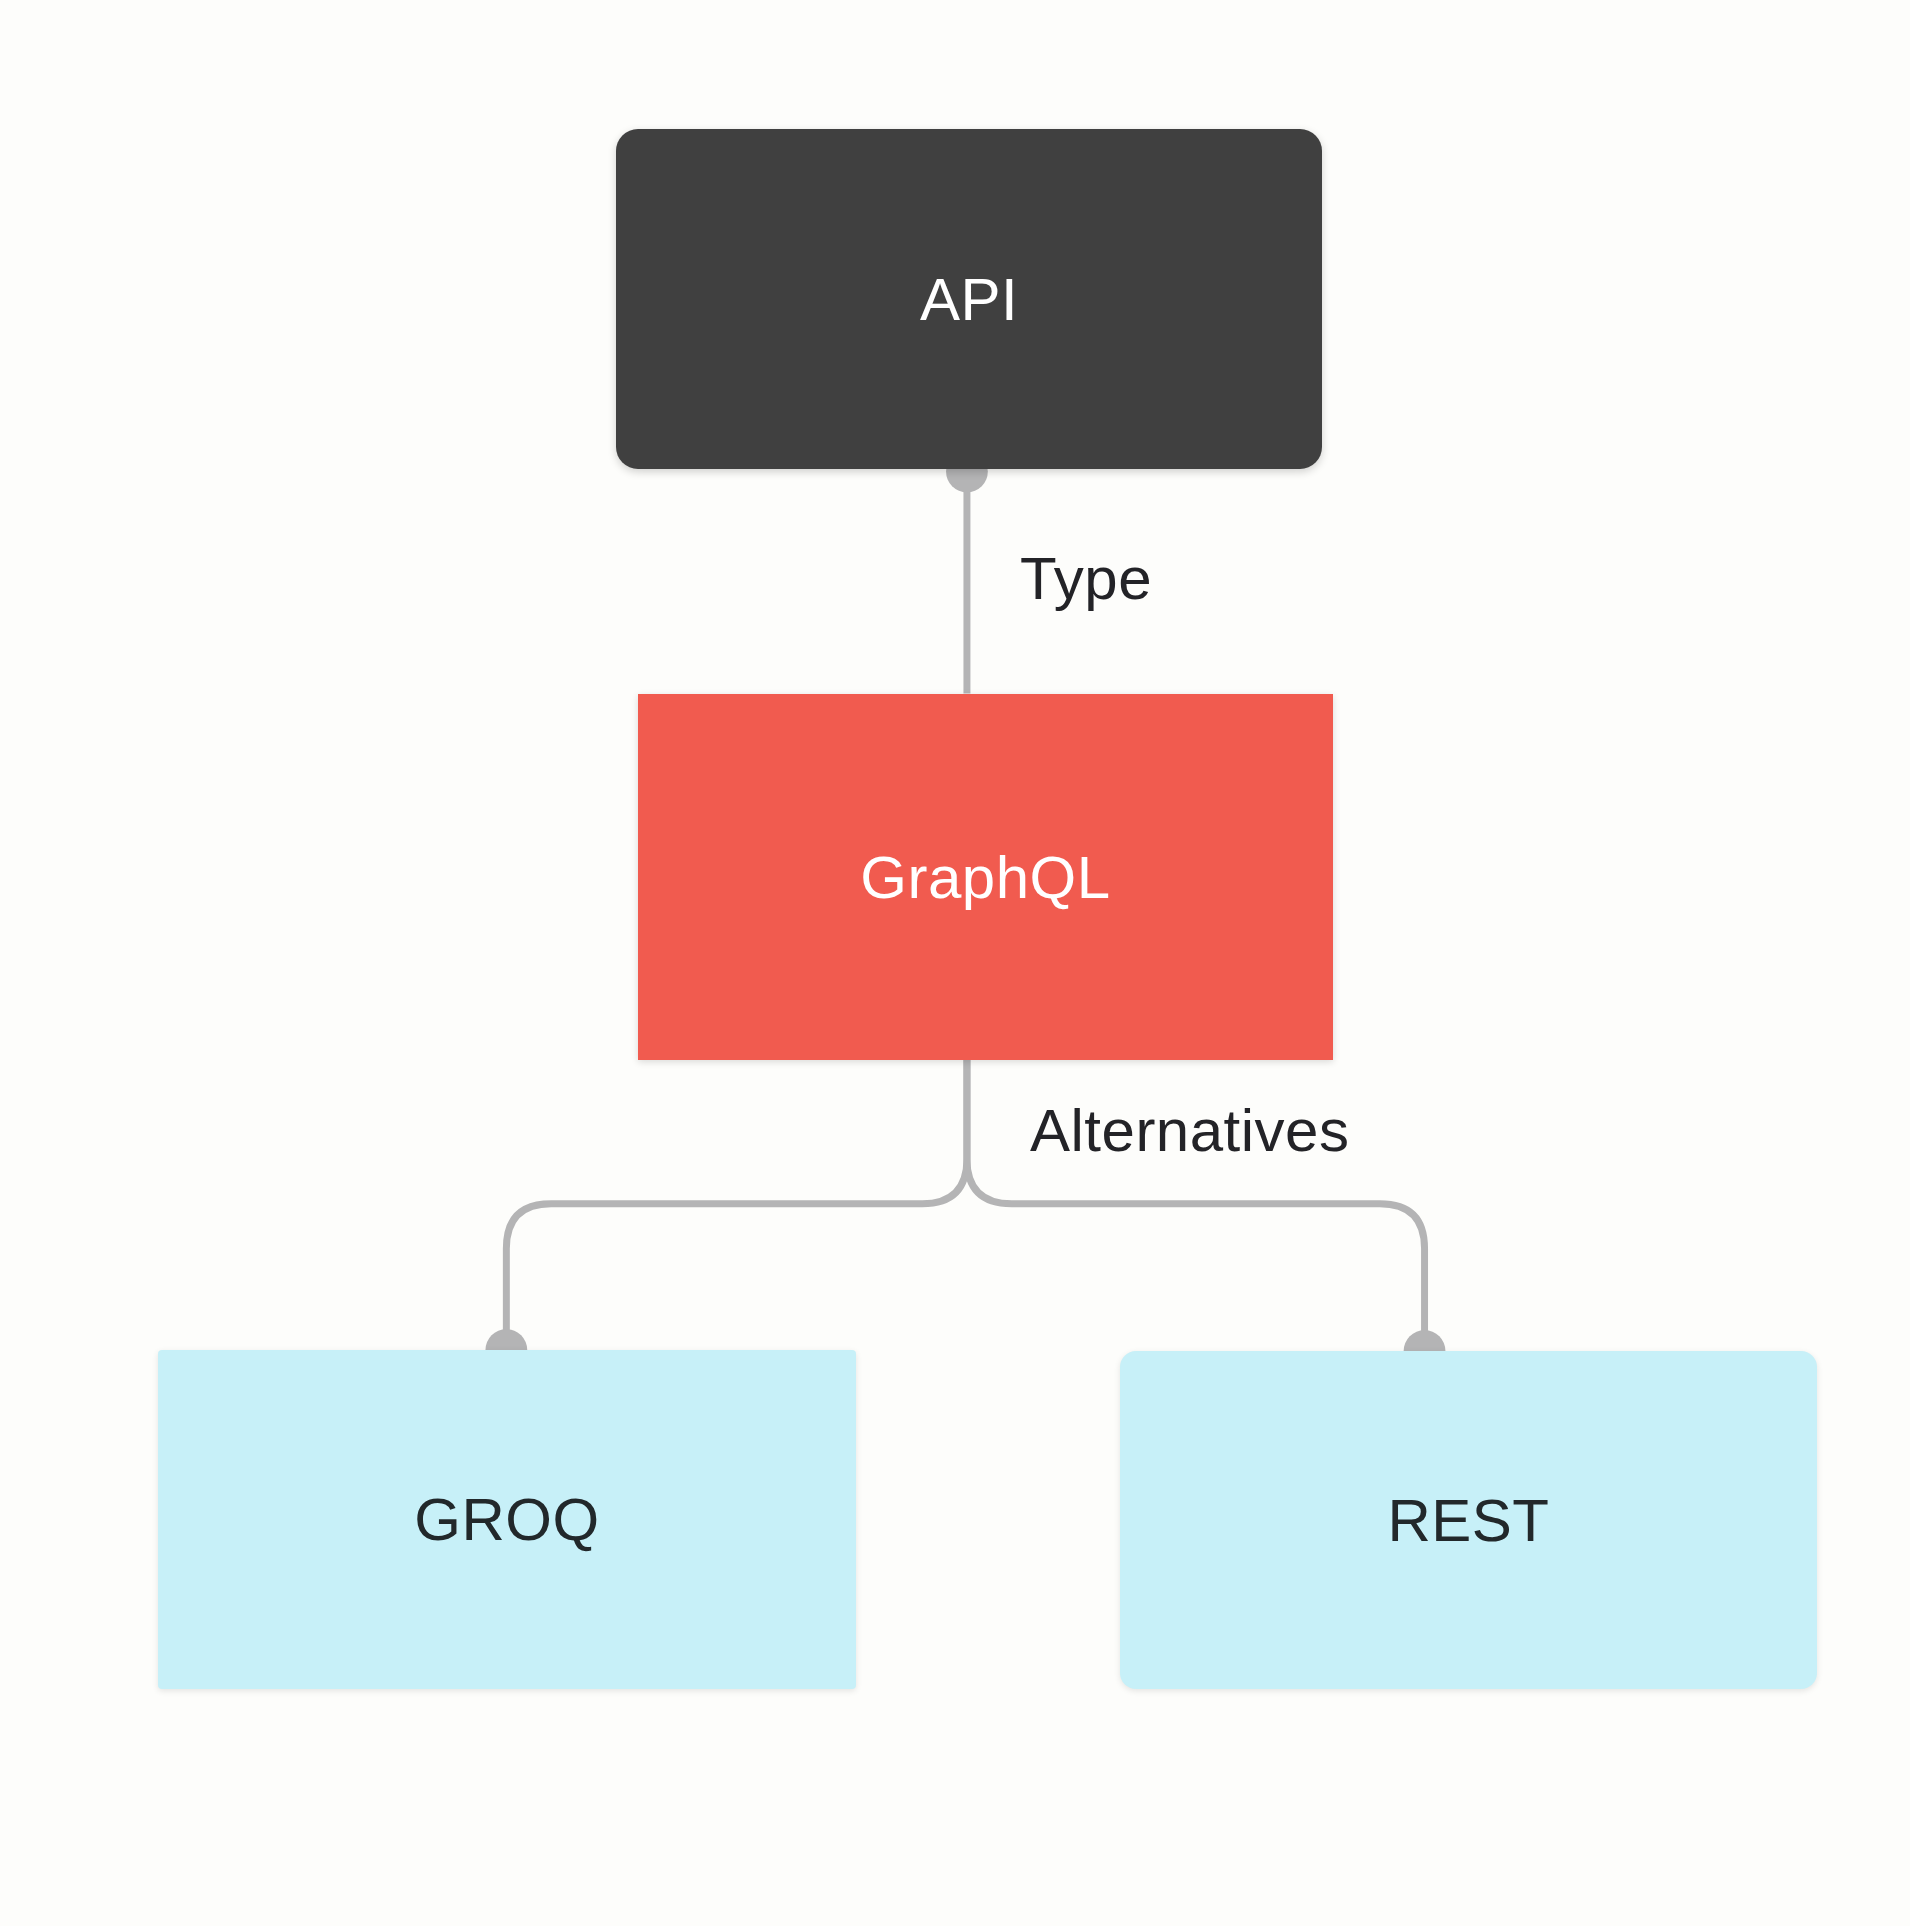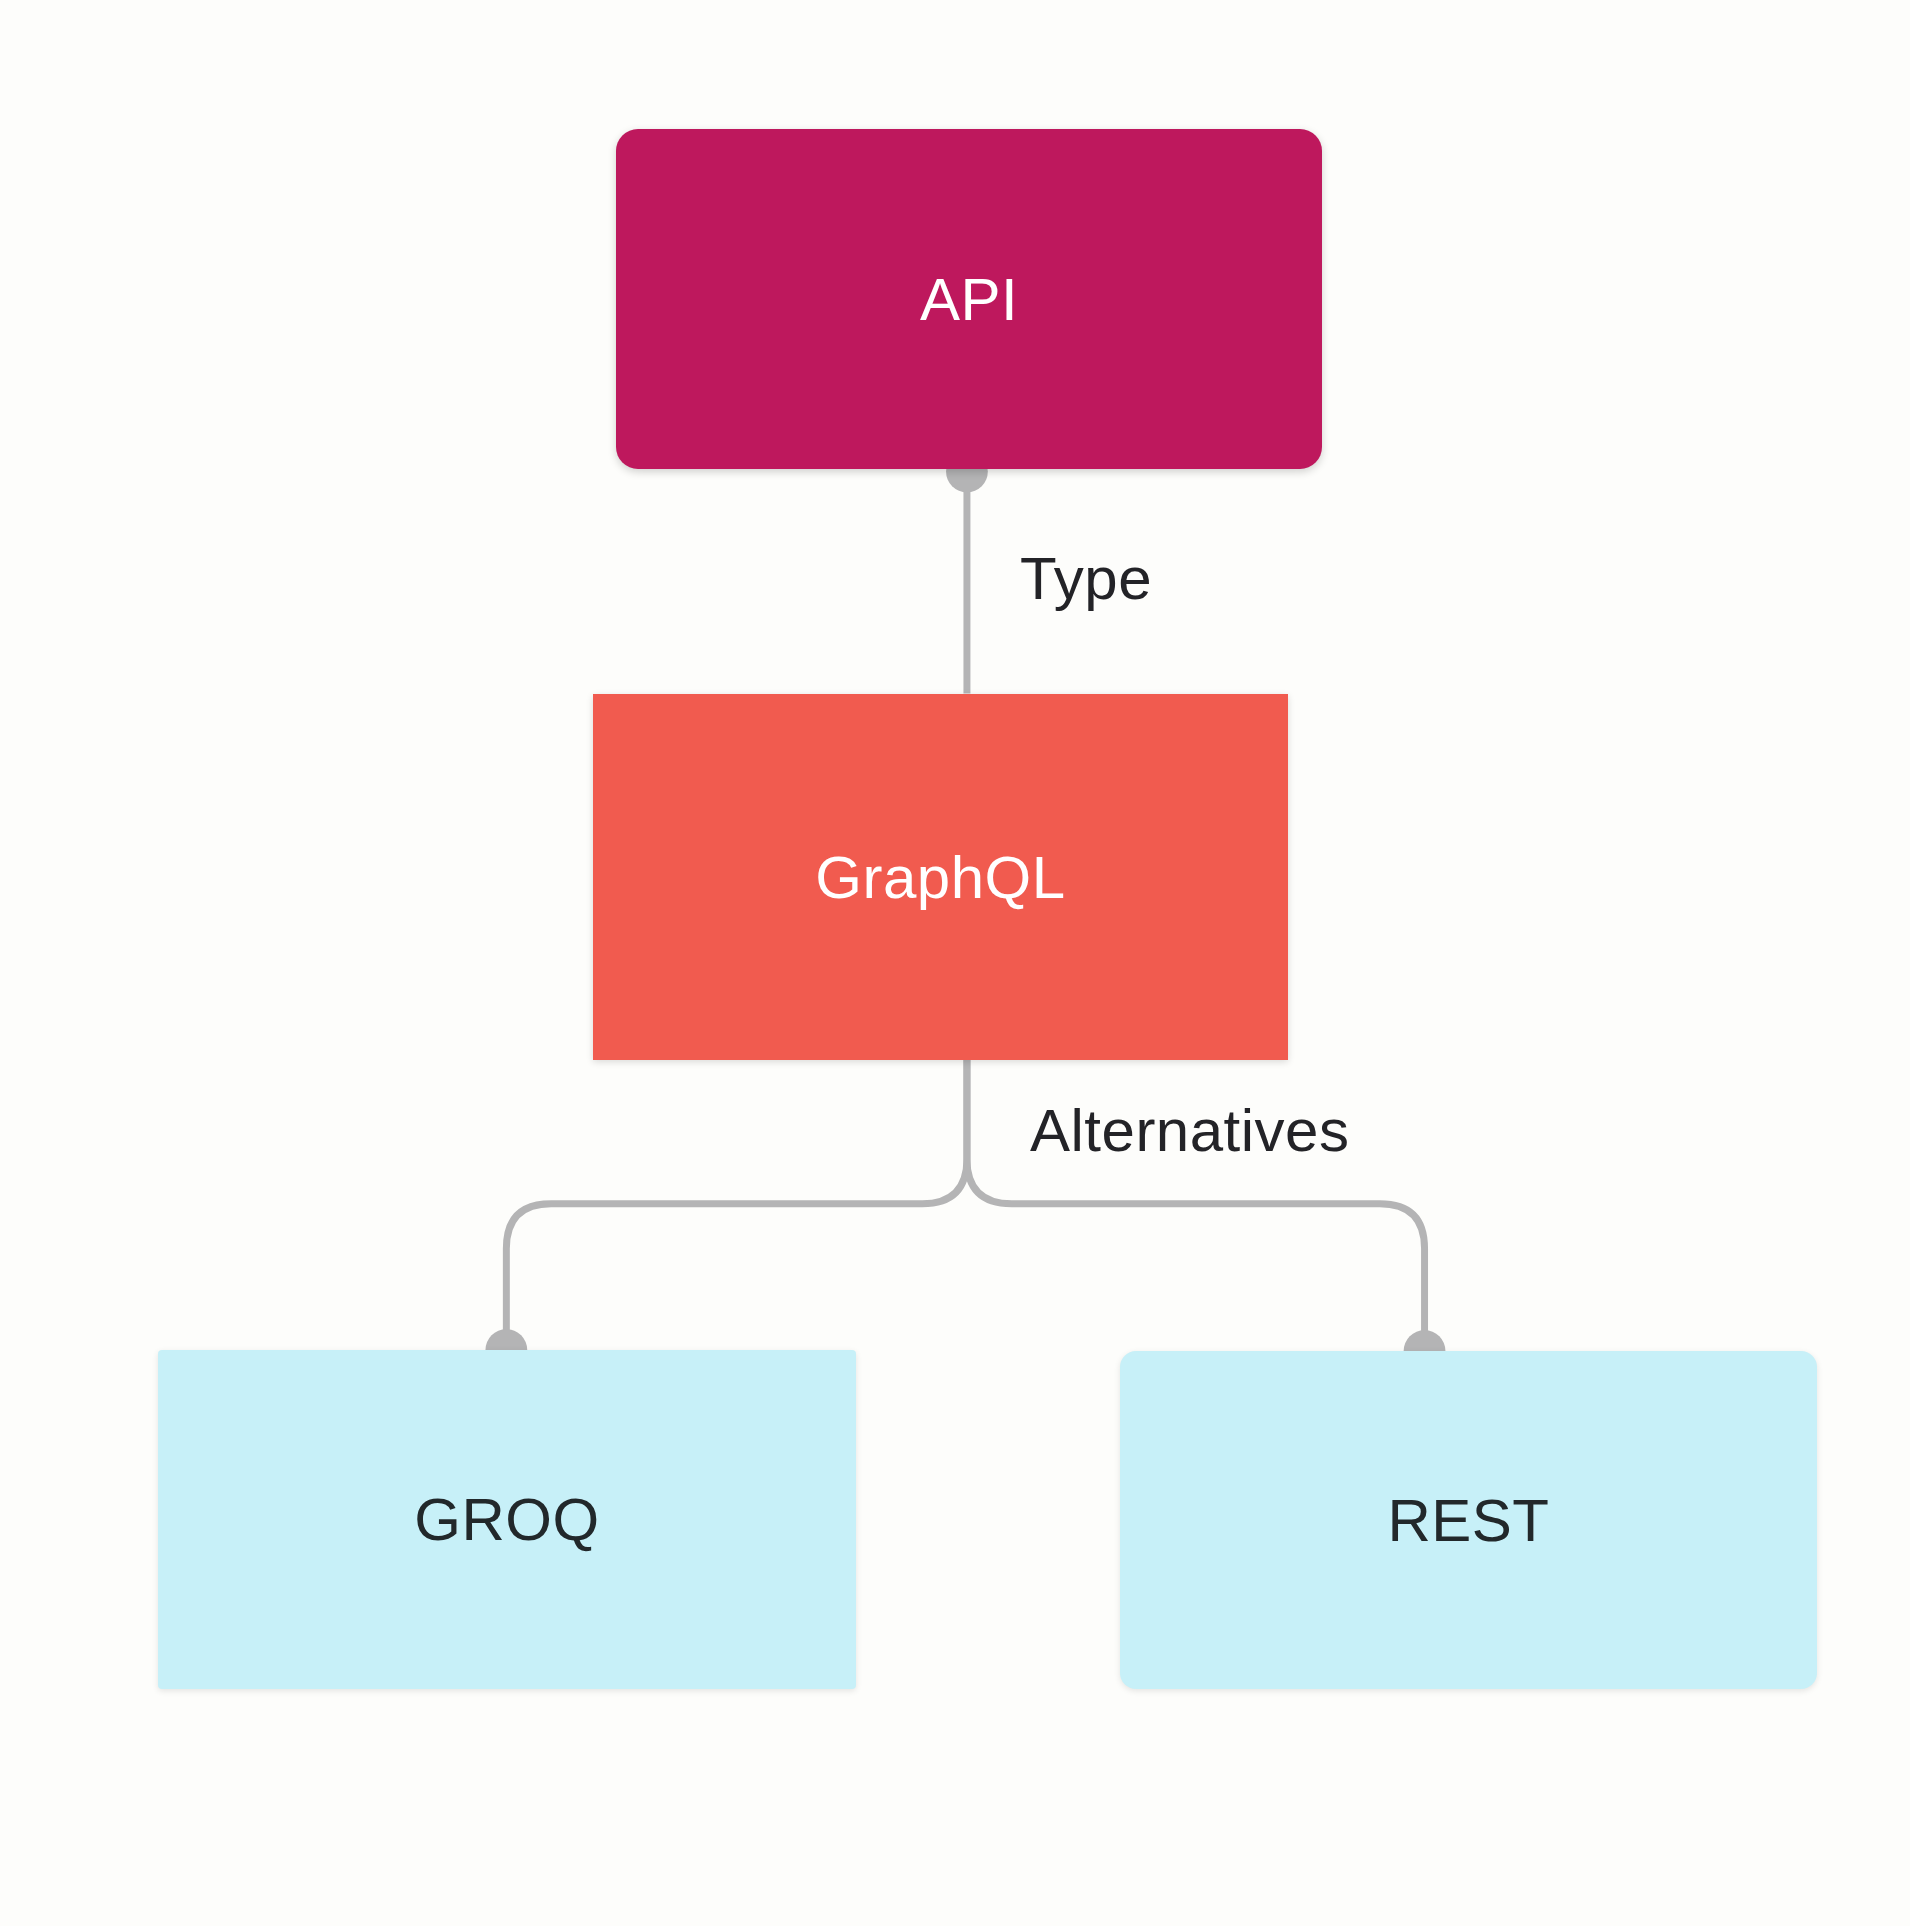--- a/index.html
+++ b/index.html
@@ -37,21 +37,21 @@
     font-weight: 500;
     letter-spacing: 0.5px;
   }
   .node-api {
     left: 616px; top: 129px;
     width: 706px; height: 340px;
     border-radius: 22px;
     box-shadow: 0 3px 9px rgba(0,0,0,0.18);
   }
   .node-graphql {
-    left: 593px; top: 694px;
+    left: 638px; top: 694px;
     width: 695px; height: 366px;
     border-radius: 0;
     box-shadow: 0 2px 7px rgba(0,0,0,0.14);
   }
   .node-groq {
     left: 158px; top: 1350px;
     width: 698px; height: 339px;
     border-radius: 4px;
     box-shadow: 0 2px 6px rgba(0,0,0,0.10);
   }
@@ -87,21 +87,21 @@
 
     <path d="M 972 1065 L 972 1165 Q 972 1210 927 1210 L 554 1210 Q 509 1210 509 1255 L 509 1357" style="stroke: rgb(180, 180, 181);"></path>
 
     <path d="M 972 1065 L 972 1165 Q 972 1210 1017 1210 L 1387 1210 Q 1432 1210 1432 1255 L 1432 1358" style="stroke: rgb(180, 180, 181);"></path>
 
     <circle cx="972" cy="474" r="21" style="fill: rgb(180, 180, 181);"></circle>
     <circle cx="509" cy="1357" r="21" style="fill: rgb(180, 180, 181);"></circle>
     <circle cx="1432" cy="1358" r="21" style="fill: rgb(180, 180, 181);"></circle>
   </svg>
 
-  <div class="node node-api" style="background-color: #be185d; color: rgb(255, 255, 255);">
+  <div class="node node-api" style="background-color: #404040; color: rgb(255, 255, 255);">
     <span>API</span>
   </div>
 
   <div class="node node-graphql" style="background-color: rgb(241, 91, 79); color: rgb(255, 255, 255);">
     <span>GraphQL</span>
   </div>
 
   <div class="node node-groq" style="background-color: rgb(199, 240, 248); color: rgb(34, 40, 43);">
     <span>GROQ</span>
   </div>

